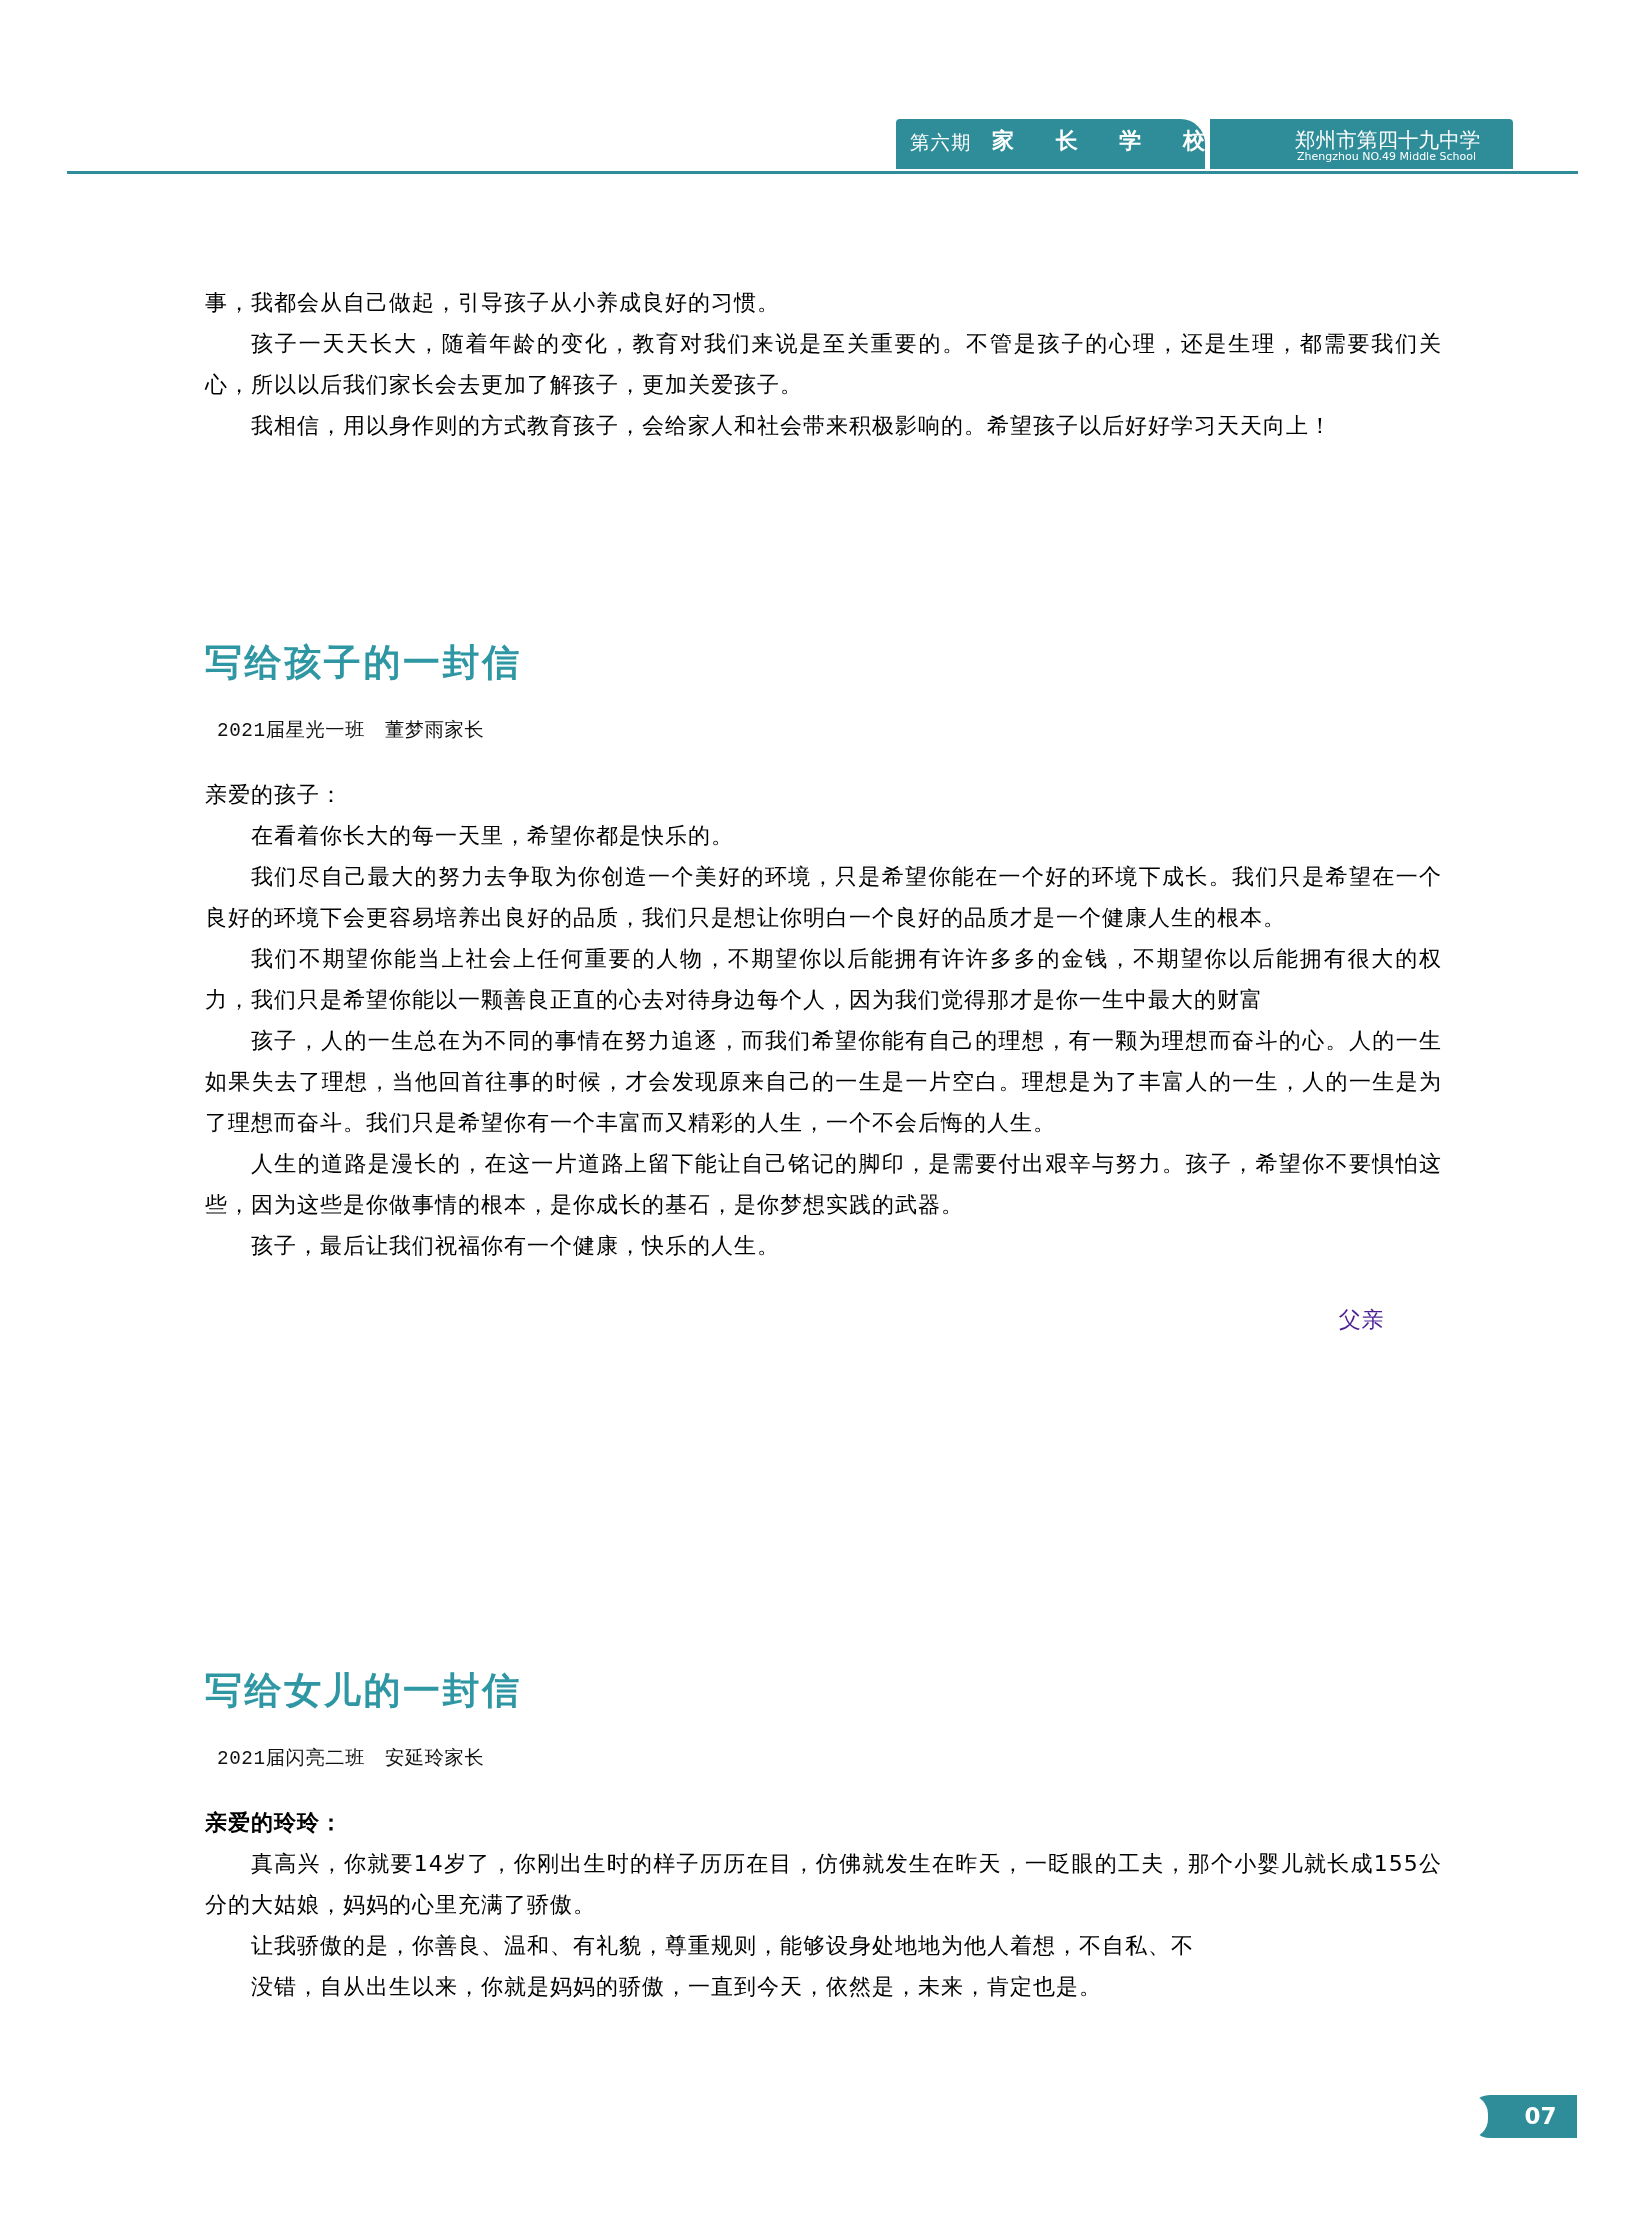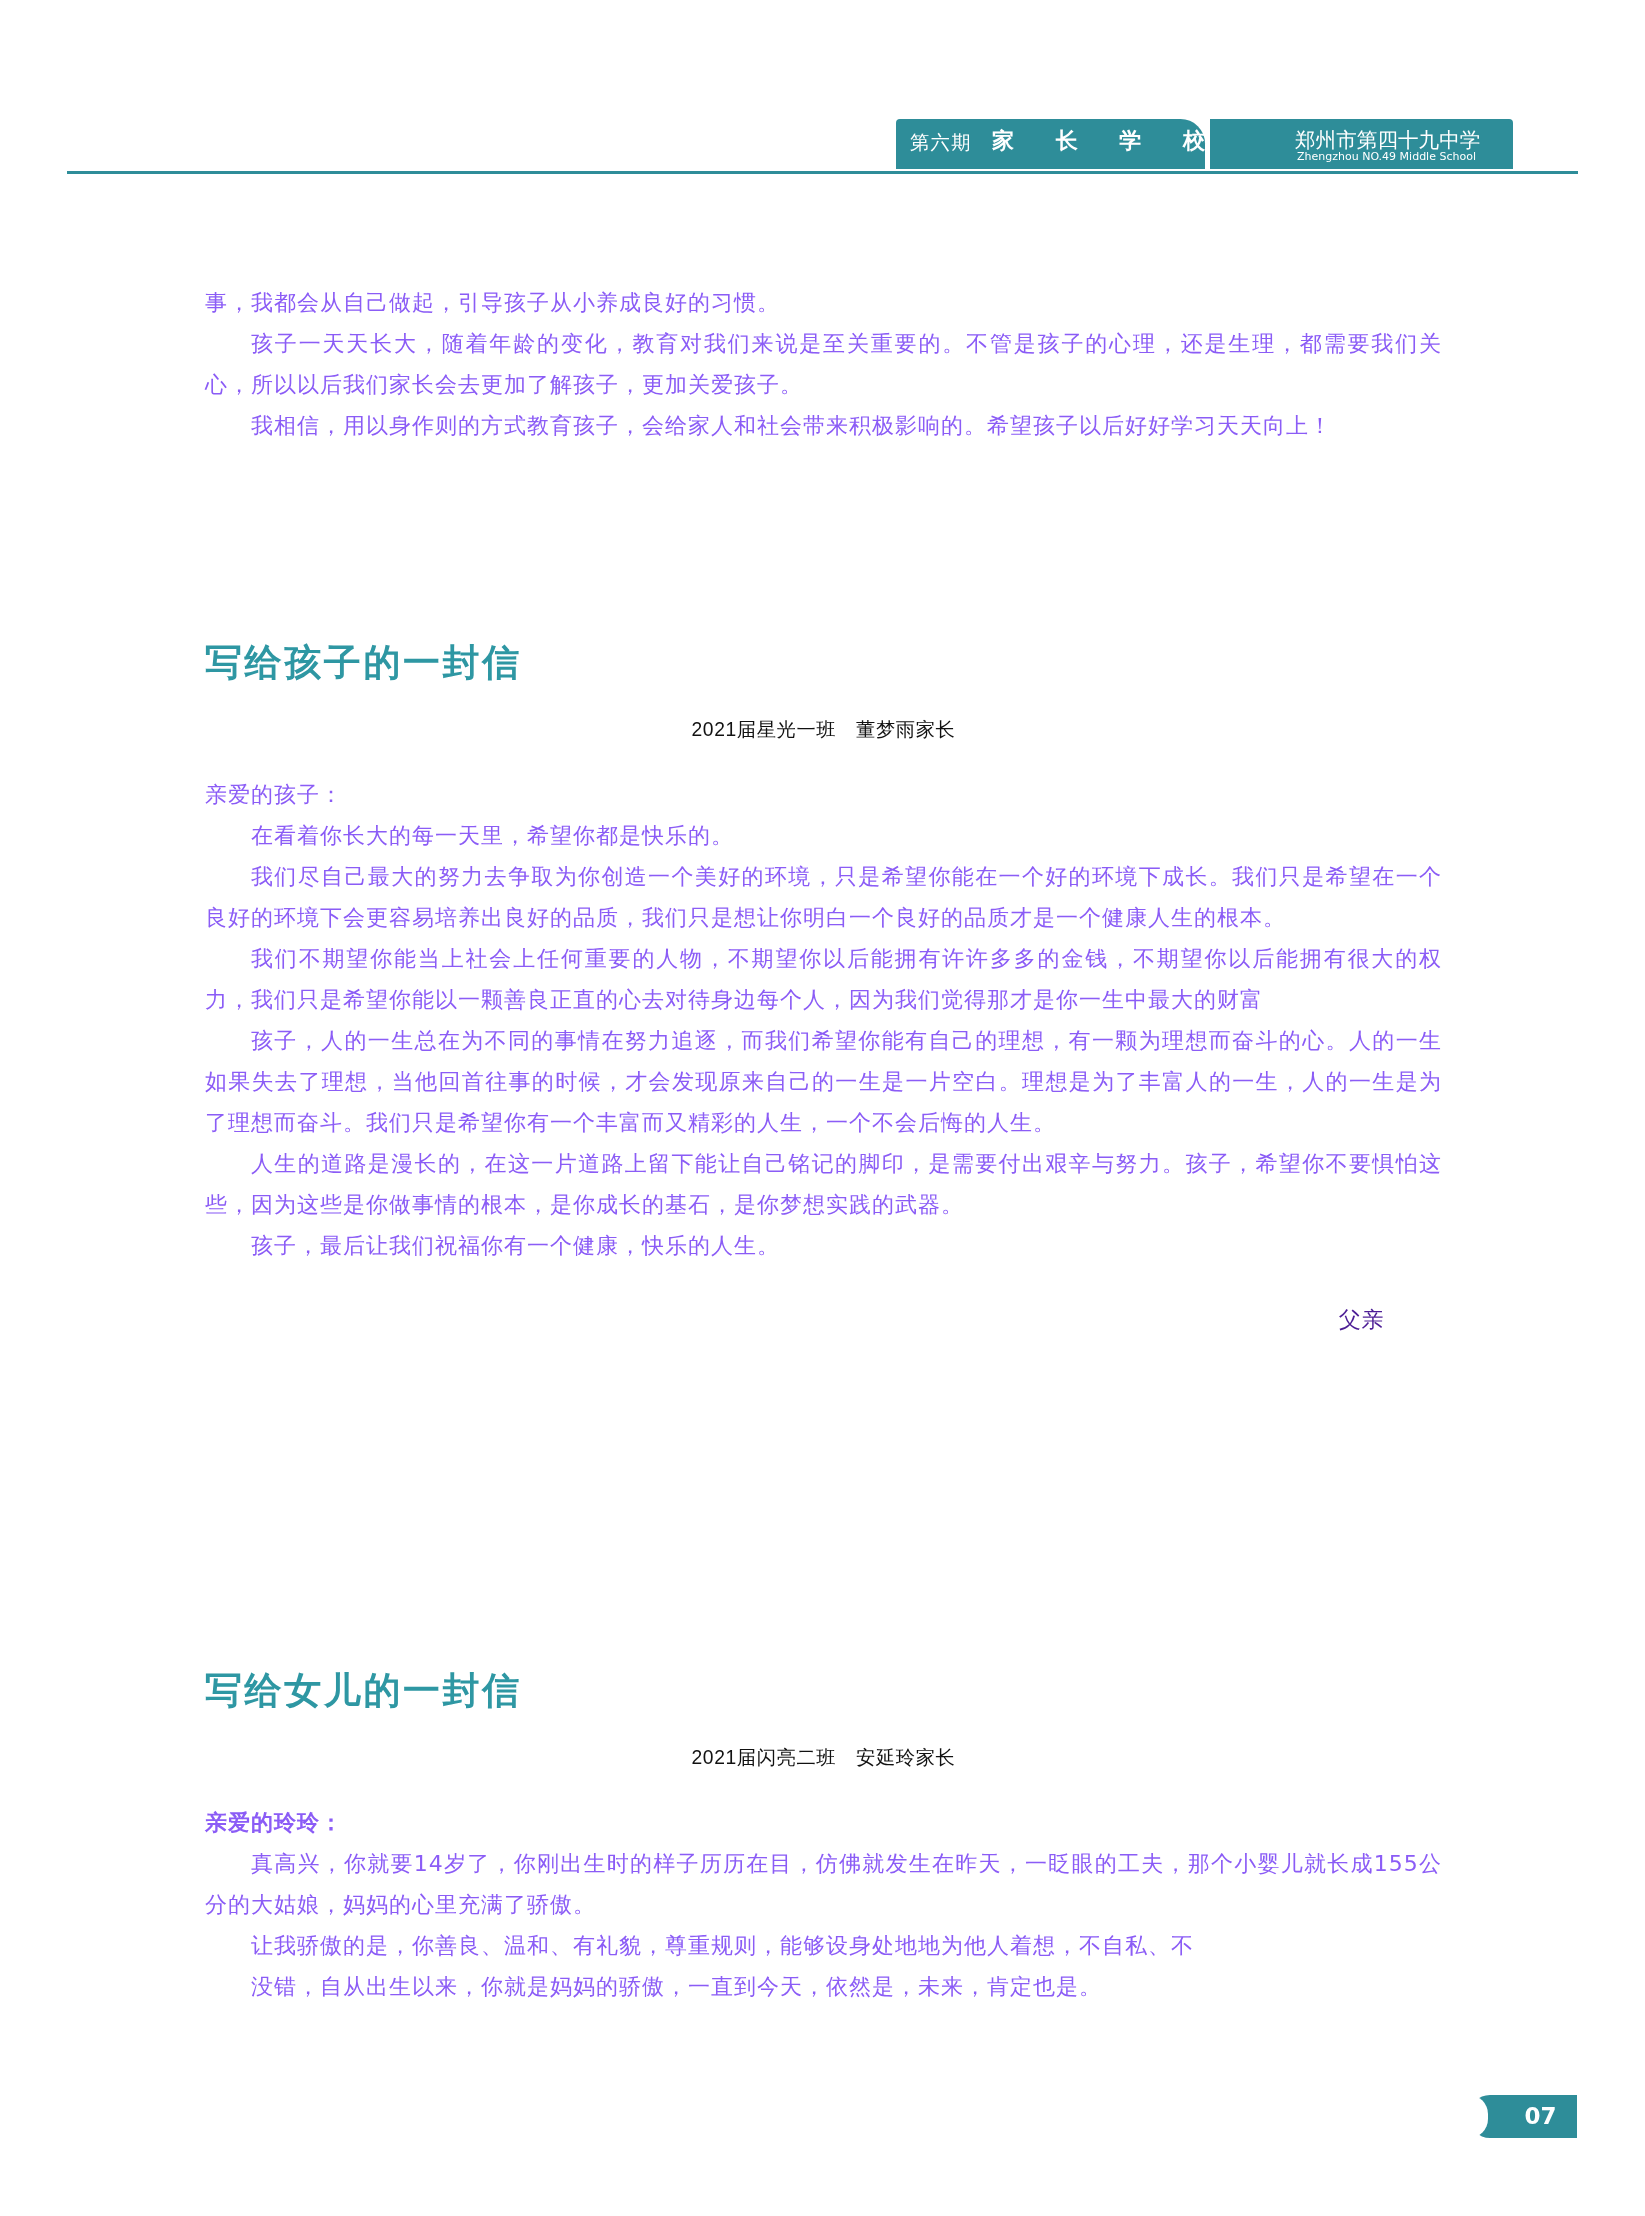--- a/index.html
+++ b/index.html
@@ -102,37 +102,37 @@
     left: 205px;
     width: 1237px;
   }
   p.para {
     margin: 0 0 0 0;
     font-family: "DejaVu Sans", sans-serif;
     font-size: 22px;
     line-height: 41px;
     letter-spacing: 1px;
     text-align: justify;
-    color: #8b5cf6;
+    color: #000000;
   }
   p.indent { text-indent: 46px; }
 
   h2.title {
     margin: 0;
     text-align: left;
     font-family: "DejaVu Sans", sans-serif;
     font-size: 37px;
     font-weight: bold;
     color: #2e97a3;
     letter-spacing: 2.6px;
   }
   .byline {
     margin: 12px;
-    text-align: center;
-    font-family: Liberation Sans, sans-serif;
+    text-align: left;
+    font-family: Liberation Mono, monospace;
     font-size: 19.3px;
     color: #111111;
     letter-spacing: 0.6px;
   }
   .sign {
     margin: 0;
     text-align: right;
     font-family: "DejaVu Sans", sans-serif;
     font-size: 22px;
     line-height: 40px;

